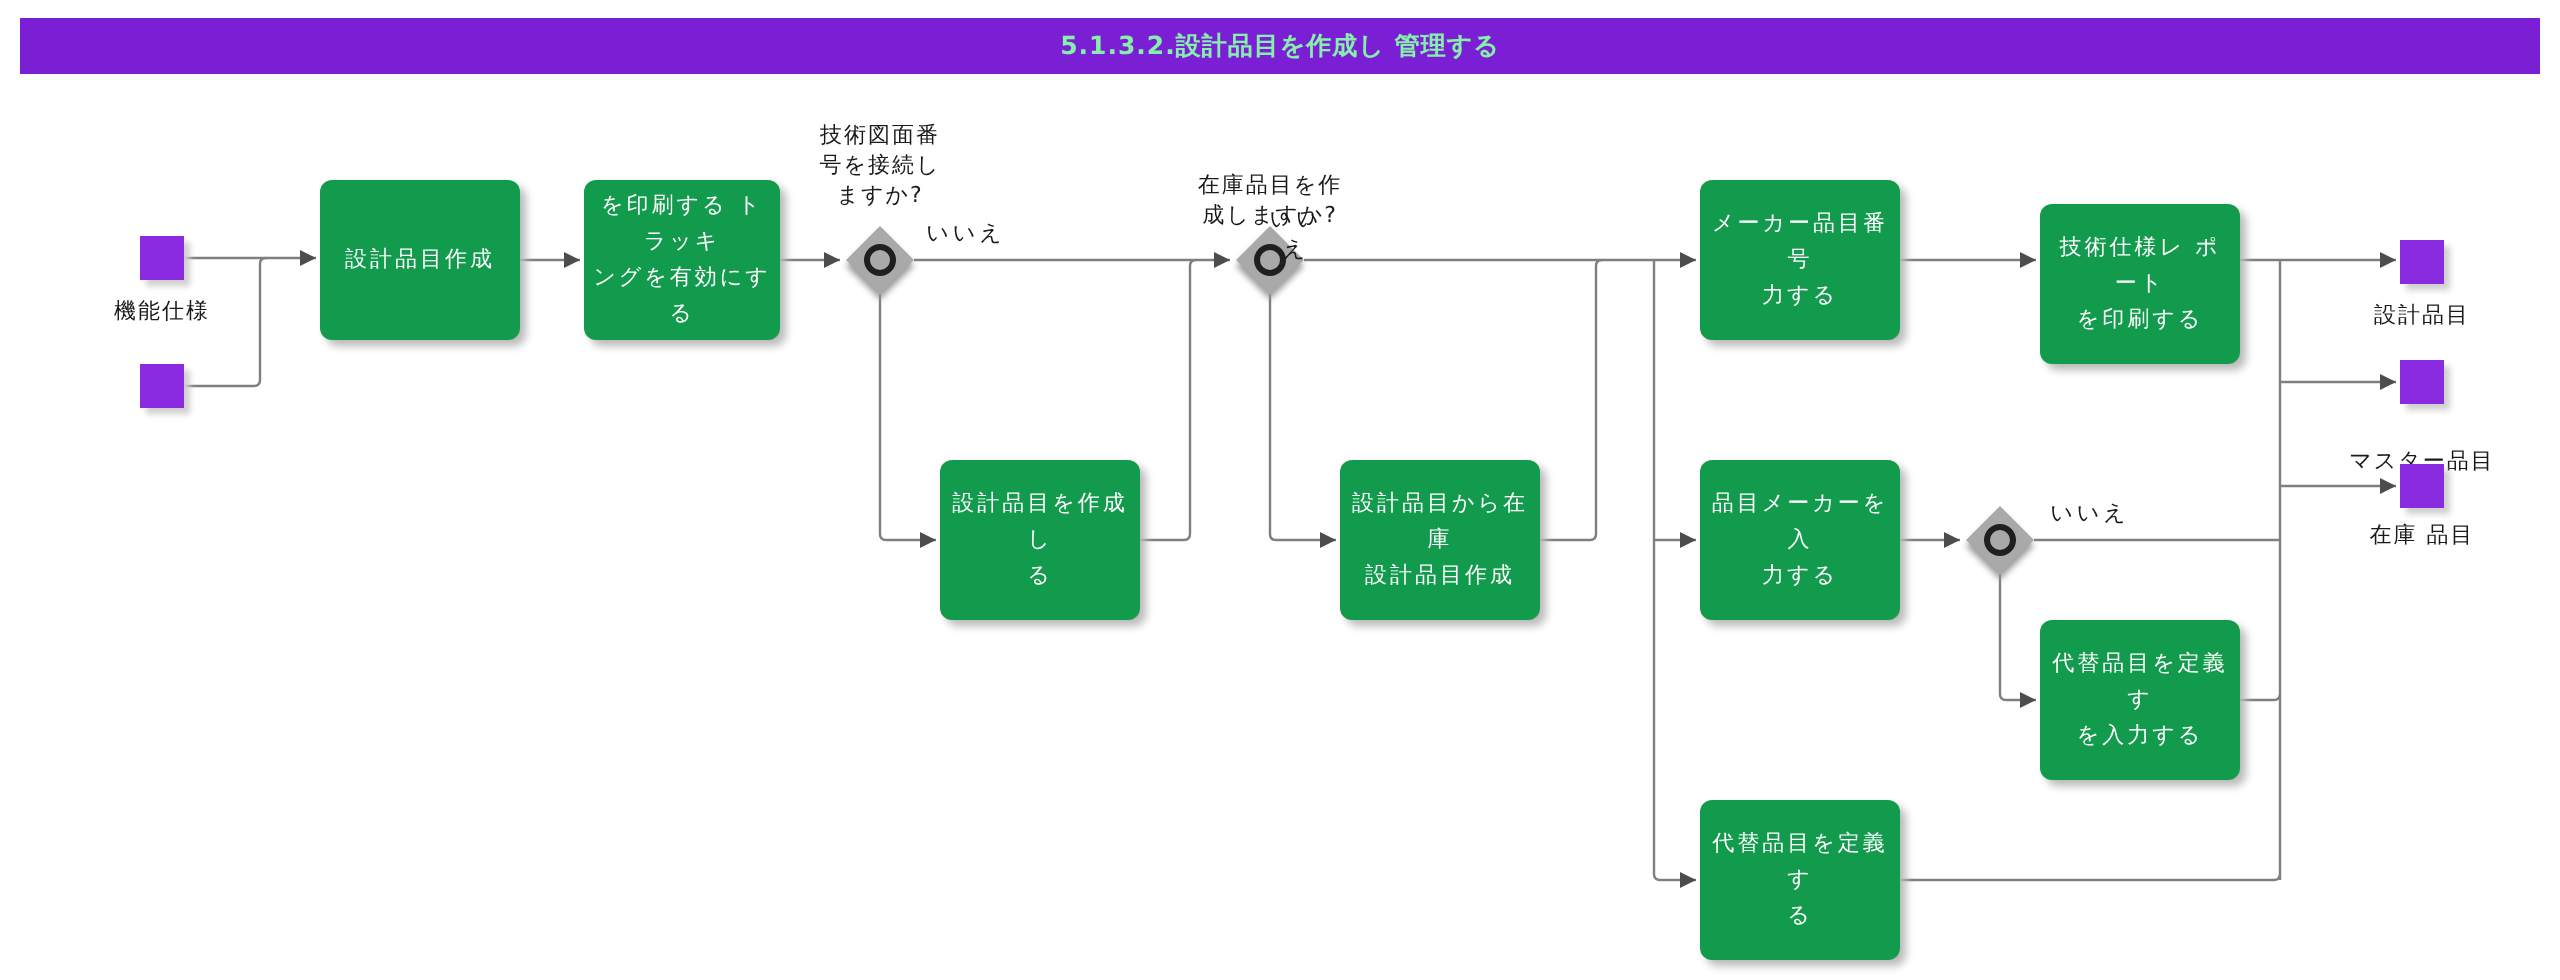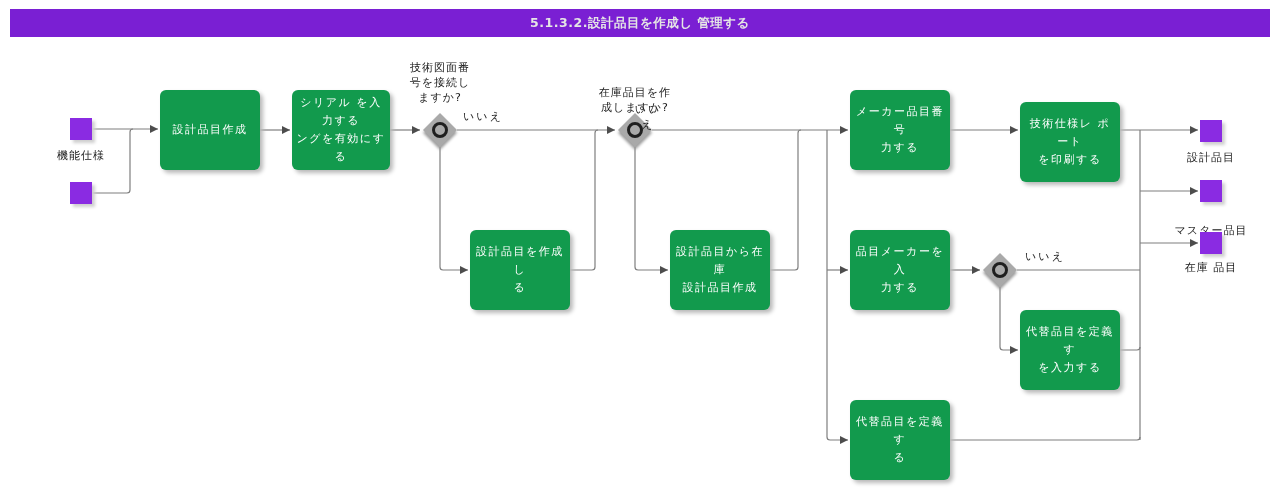--- a/index.html
+++ b/index.html
@@ -6,21 +6,21 @@
   #canvas{
     position:relative;width:1280px;height:490px;background:#fff;overflow:hidden;
     font-family:"DejaVu Sans",sans-serif;
   }
   .header-bar{
     position:absolute;left:10px;top:9px;width:1260px;height:28px;
     background:var(--header-bg,#7A1FD3);
     display:flex;align-items:center;justify-content:center;
   }
   .header-title{
-    color:#e5e5e5;font-size:12.5px;font-weight:bold;letter-spacing:0.5px;white-space:pre;
+    color:#86efac;font-size:12.5px;font-weight:bold;letter-spacing:0.5px;white-space:pre;
   }
   .task{
     position:absolute;width:100px;height:80px;background:var(--task-green,#129A4D);
     border-radius:6px;color:#fff;display:flex;align-items:center;justify-content:center;
     text-align:center;font-size:11px;letter-spacing:1.5px;line-height:1.65;
     box-shadow:3px 3px 4px #b9b9b9;white-space:pre-line;box-sizing:border-box;padding:4px;
     z-index:2;
   }
   .artifact{
     position:absolute;width:22px;height:22px;background:var(--artifact-purple,#8A2BE2);
@@ -82,21 +82,21 @@
   <div class="header-bar">
     <span class="header-title">5.1.3.2.設計品目を作成し 管理する</span>
   </div>
 
   <div class="artifact" style="left:70px;top:118px"></div>
   <div class="label" style="left:41px;top:149px;width:80px">機能仕様</div>
 
   <div class="artifact" style="left:70px;top:182px"></div>
 
   <div class="task" style="left:160px;top:90px">設計品目作成</div>
-  <div class="task" style="left:292px;top:90px;width:98px">シリアル を入力する
+  <div class="task" style="left:292px;top:90px;width:98px">を印刷する トラッキ
 ングを有効にする</div>
   <div class="task" style="left:470px;top:230px">設計品目を作成し
 る</div>
   <div class="task" style="left:670px;top:230px">設計品目から在庫
 設計品目作成</div>
   <div class="task" style="left:850px;top:90px">メーカー品目番号
 力する</div>
   <div class="task" style="left:1020px;top:102px">技術仕様レ ポート
 を印刷する</div>
   <div class="task" style="left:850px;top:230px">品目メーカーを入

